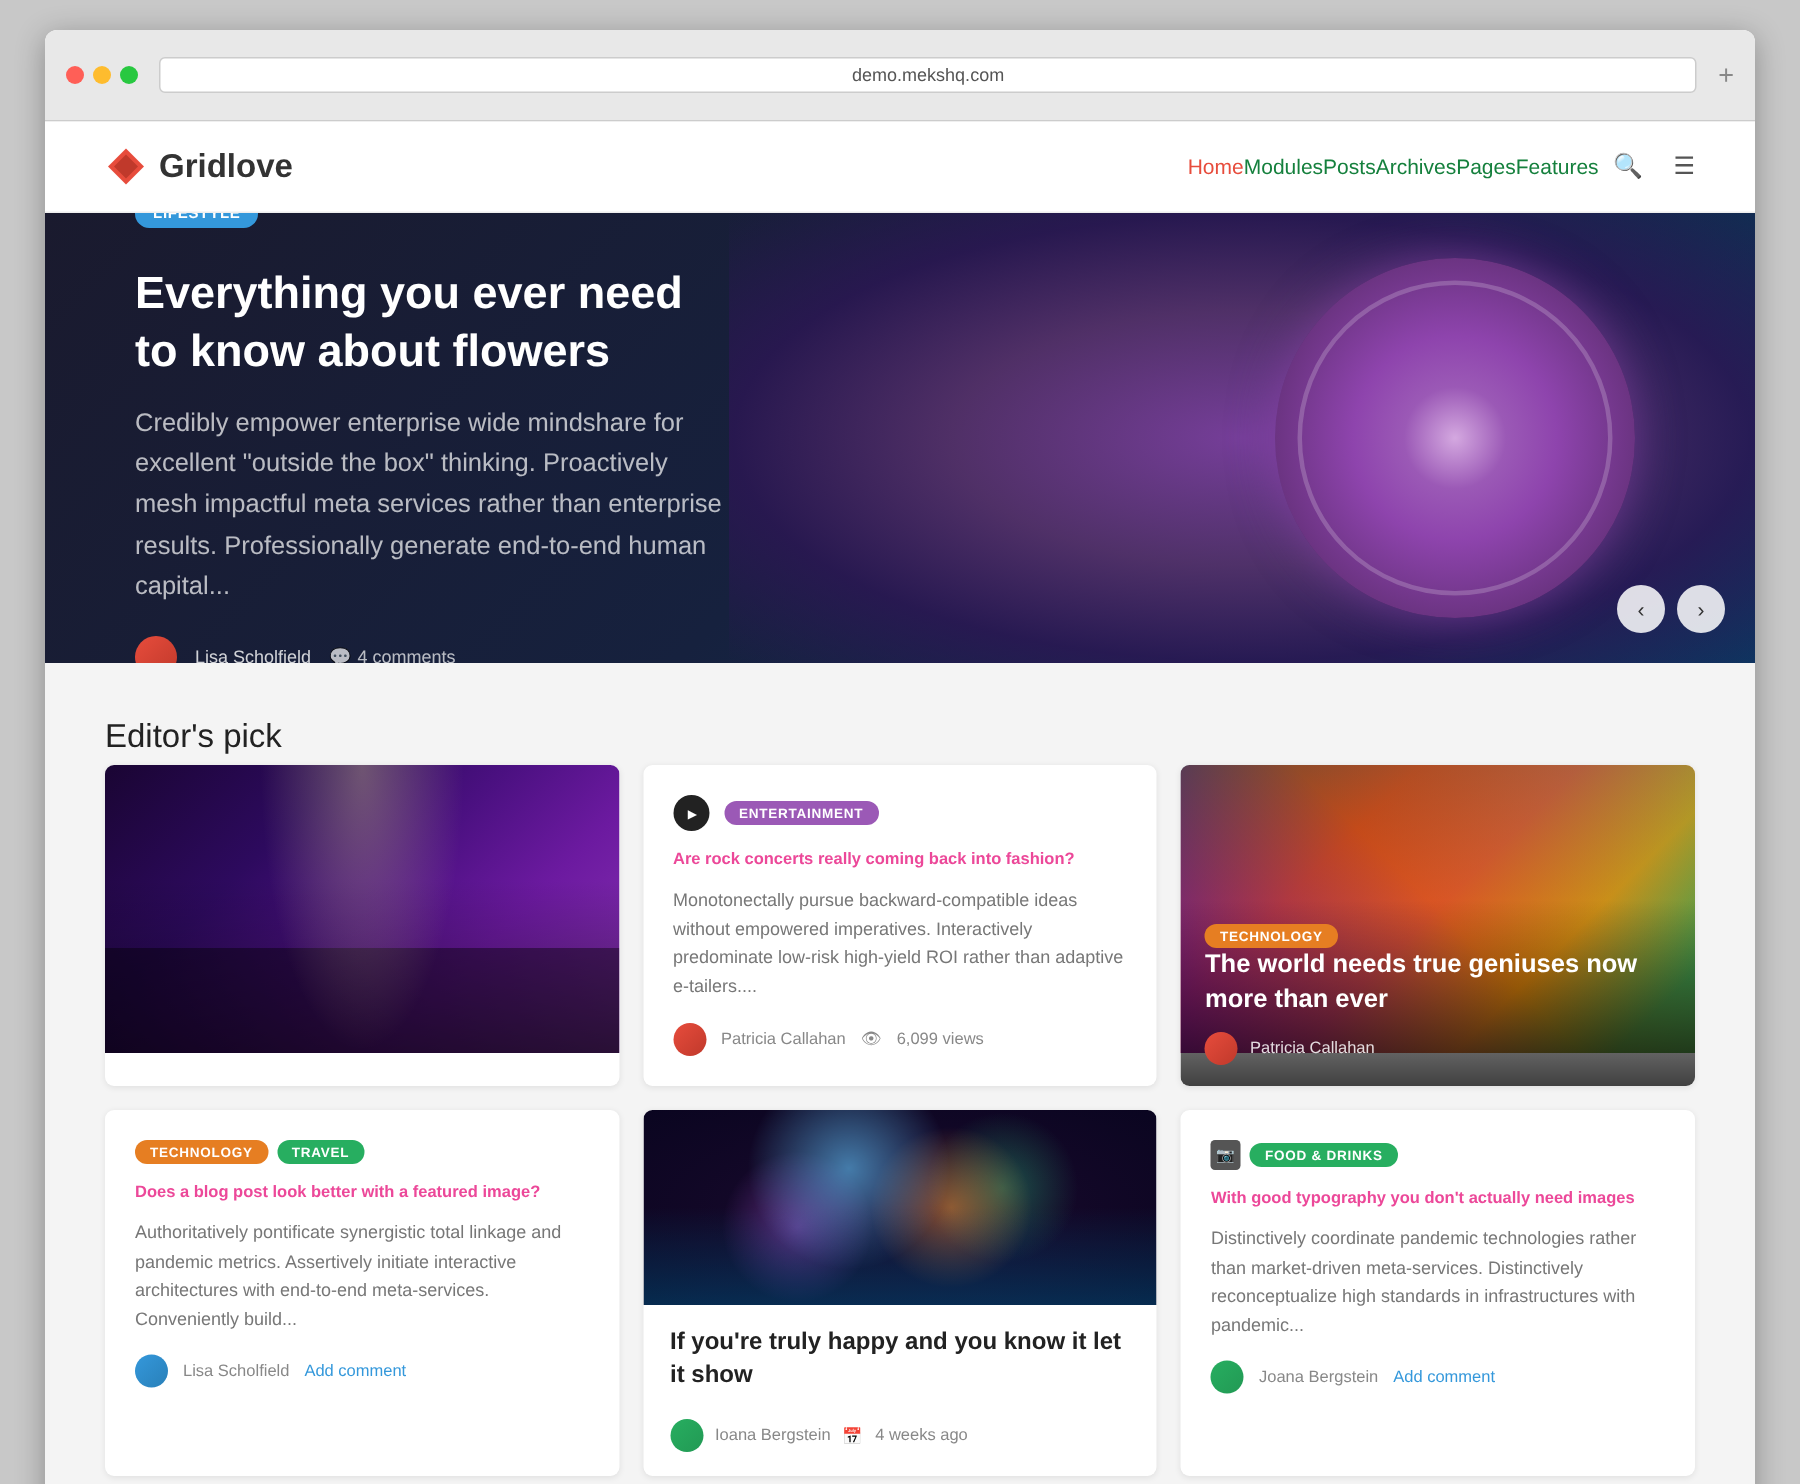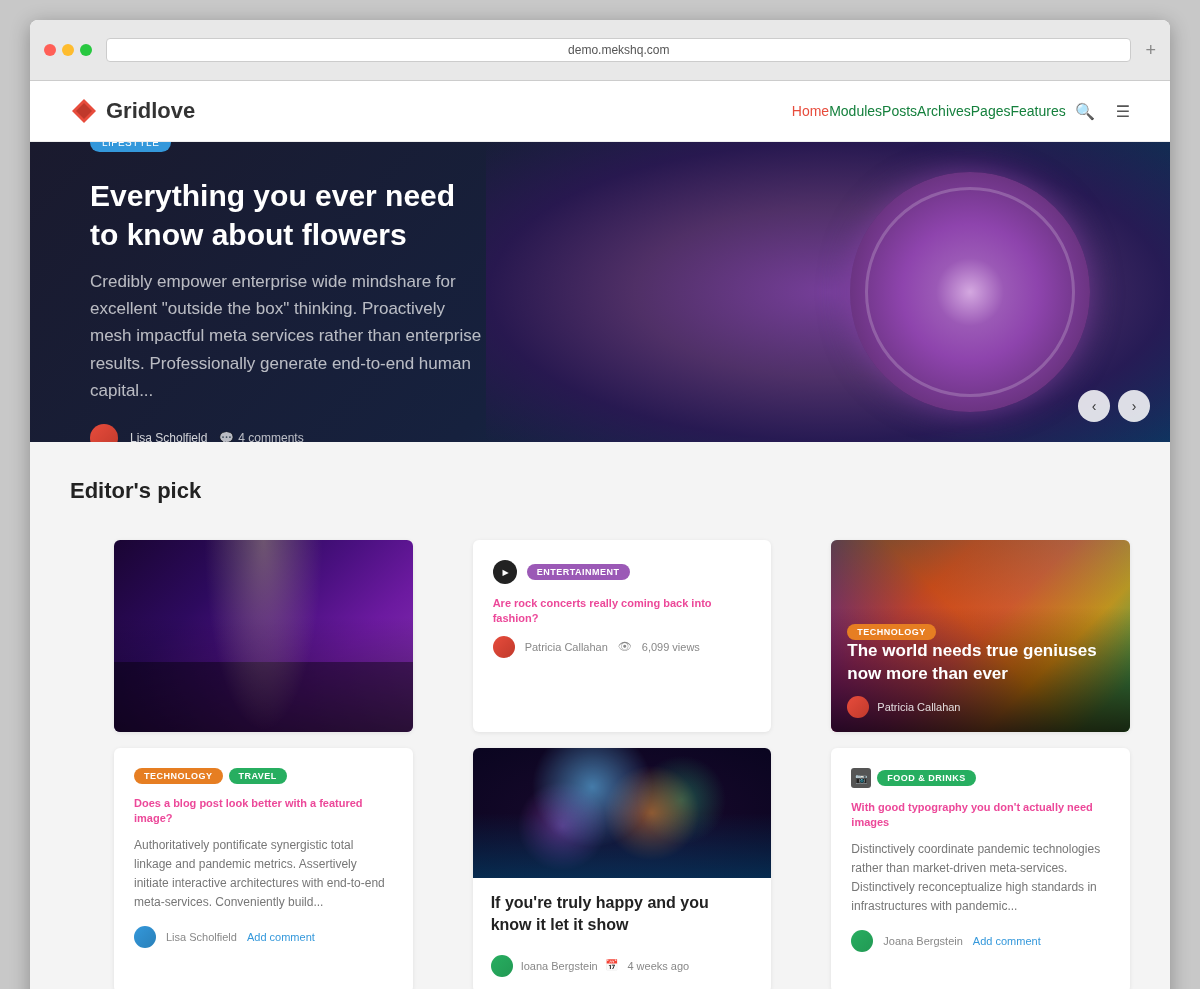--- a/index.html
+++ b/index.html
@@ -137,21 +137,21 @@
       z-index: 2;
       padding: 40px 60px;
       max-width: 520px;
     }
 
     .hero-badge {
       display: inline-block;
       background: #3498db;
       color: white;
       font-size: 10px;
-      font-weight: 400;
+      font-weight: 700;
       padding: 4px 12px;
       border-radius: 20px;
       letter-spacing: 0.5px;
       margin-bottom: 24px;
       text-transform: uppercase;
     }
 
     .hero-title {
       font-size: 30px;
       font-weight: 700;
@@ -214,39 +214,38 @@
     }
 
     
     .main-content {
       background: #f4f4f4;
       padding: 36px 40px;
     }
 
     .section-title {
       font-size: 22px;
-      font-weight: 700;
+      font-weight: 400;
       color: #222;
-      margin-bottom: 36px;
+      margin-bottom: 6px;
     }
 
     .editors-grid {
       display: grid;
       grid-template-columns: 1fr 1fr 1fr;
       grid-template-rows: auto auto;
       gap: 16px;
     }
 
     
     .card {
       background: white;
       border-radius: 6px;
       overflow: hidden;
       box-shadow: 0 1px 4px rgba(0,0,0,0.08);
-      margin-left: 44px;
     }
 
     
     .card-large-image {
       grid-column: 1;
       grid-row: 1;
     }
 
     .concert-img {
       width: 100%;
@@ -561,20 +560,21 @@
             <div class="concert-crowd"></div>
           </div>
         </div>
 
         <div class="card card-article">
           <div class="card-article-header">
             <div class="play-btn"></div>
             <span class="tag tag-entertainment">Entertainment</span>
           </div>
           <h3 class="card-title">Are rock concerts really coming back into fashion?</h3>
+          <p class="card-excerpt">Monotonectally pursue backward-compatible ideas without empowered imperatives. Interactively predominate low-risk high-yield ROI rather than adaptive e-tailers....</p>
           <div class="card-meta">
             <div class="card-avatar"></div>
             <span>Patricia Callahan</span>
             <span>👁</span>
             <span>6,099 views</span>
           </div>
         </div>
 
         <div class="card card-overlay">
           <div class="einstein-img"></div>

